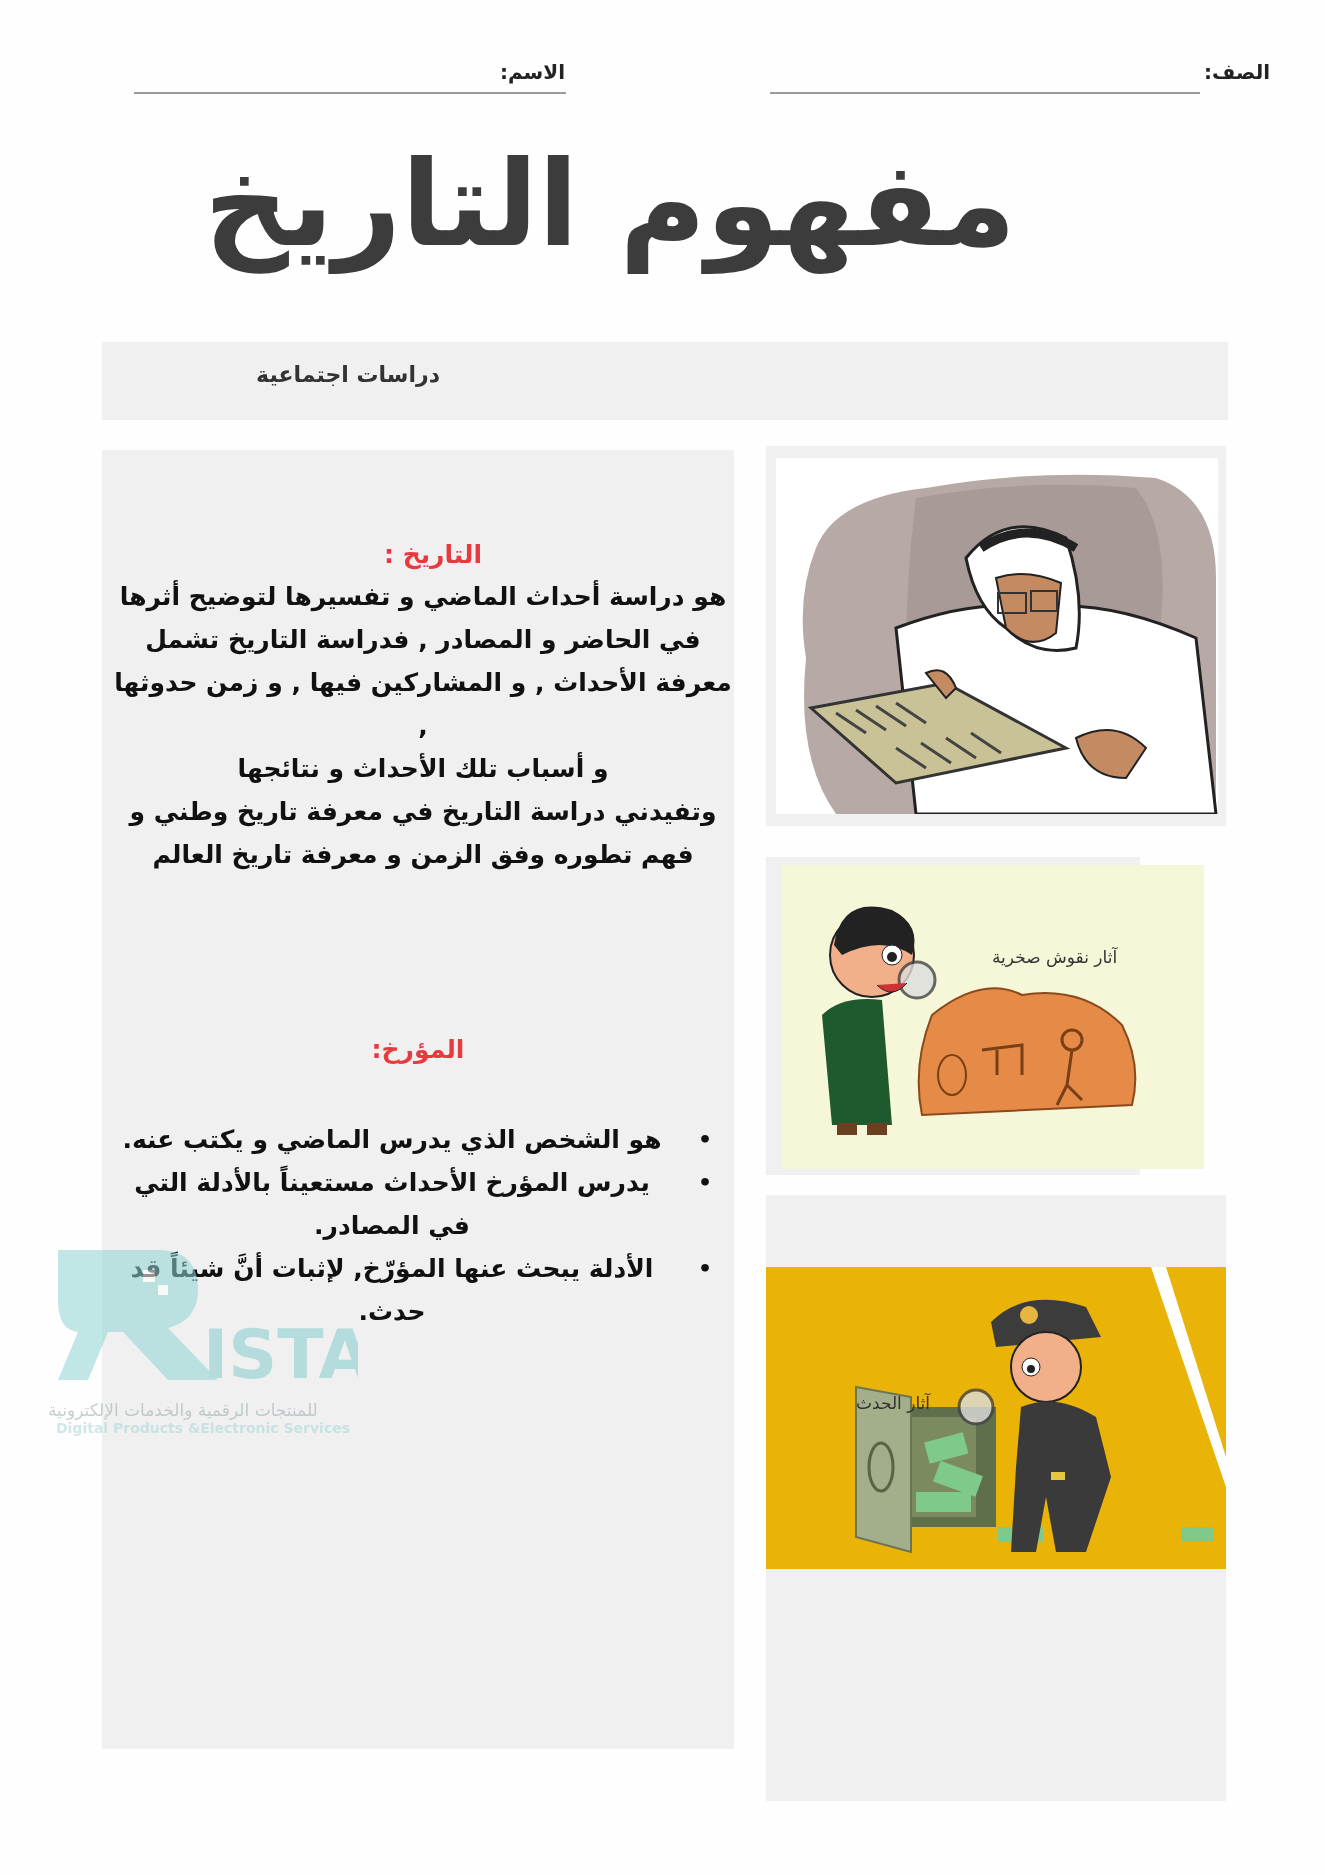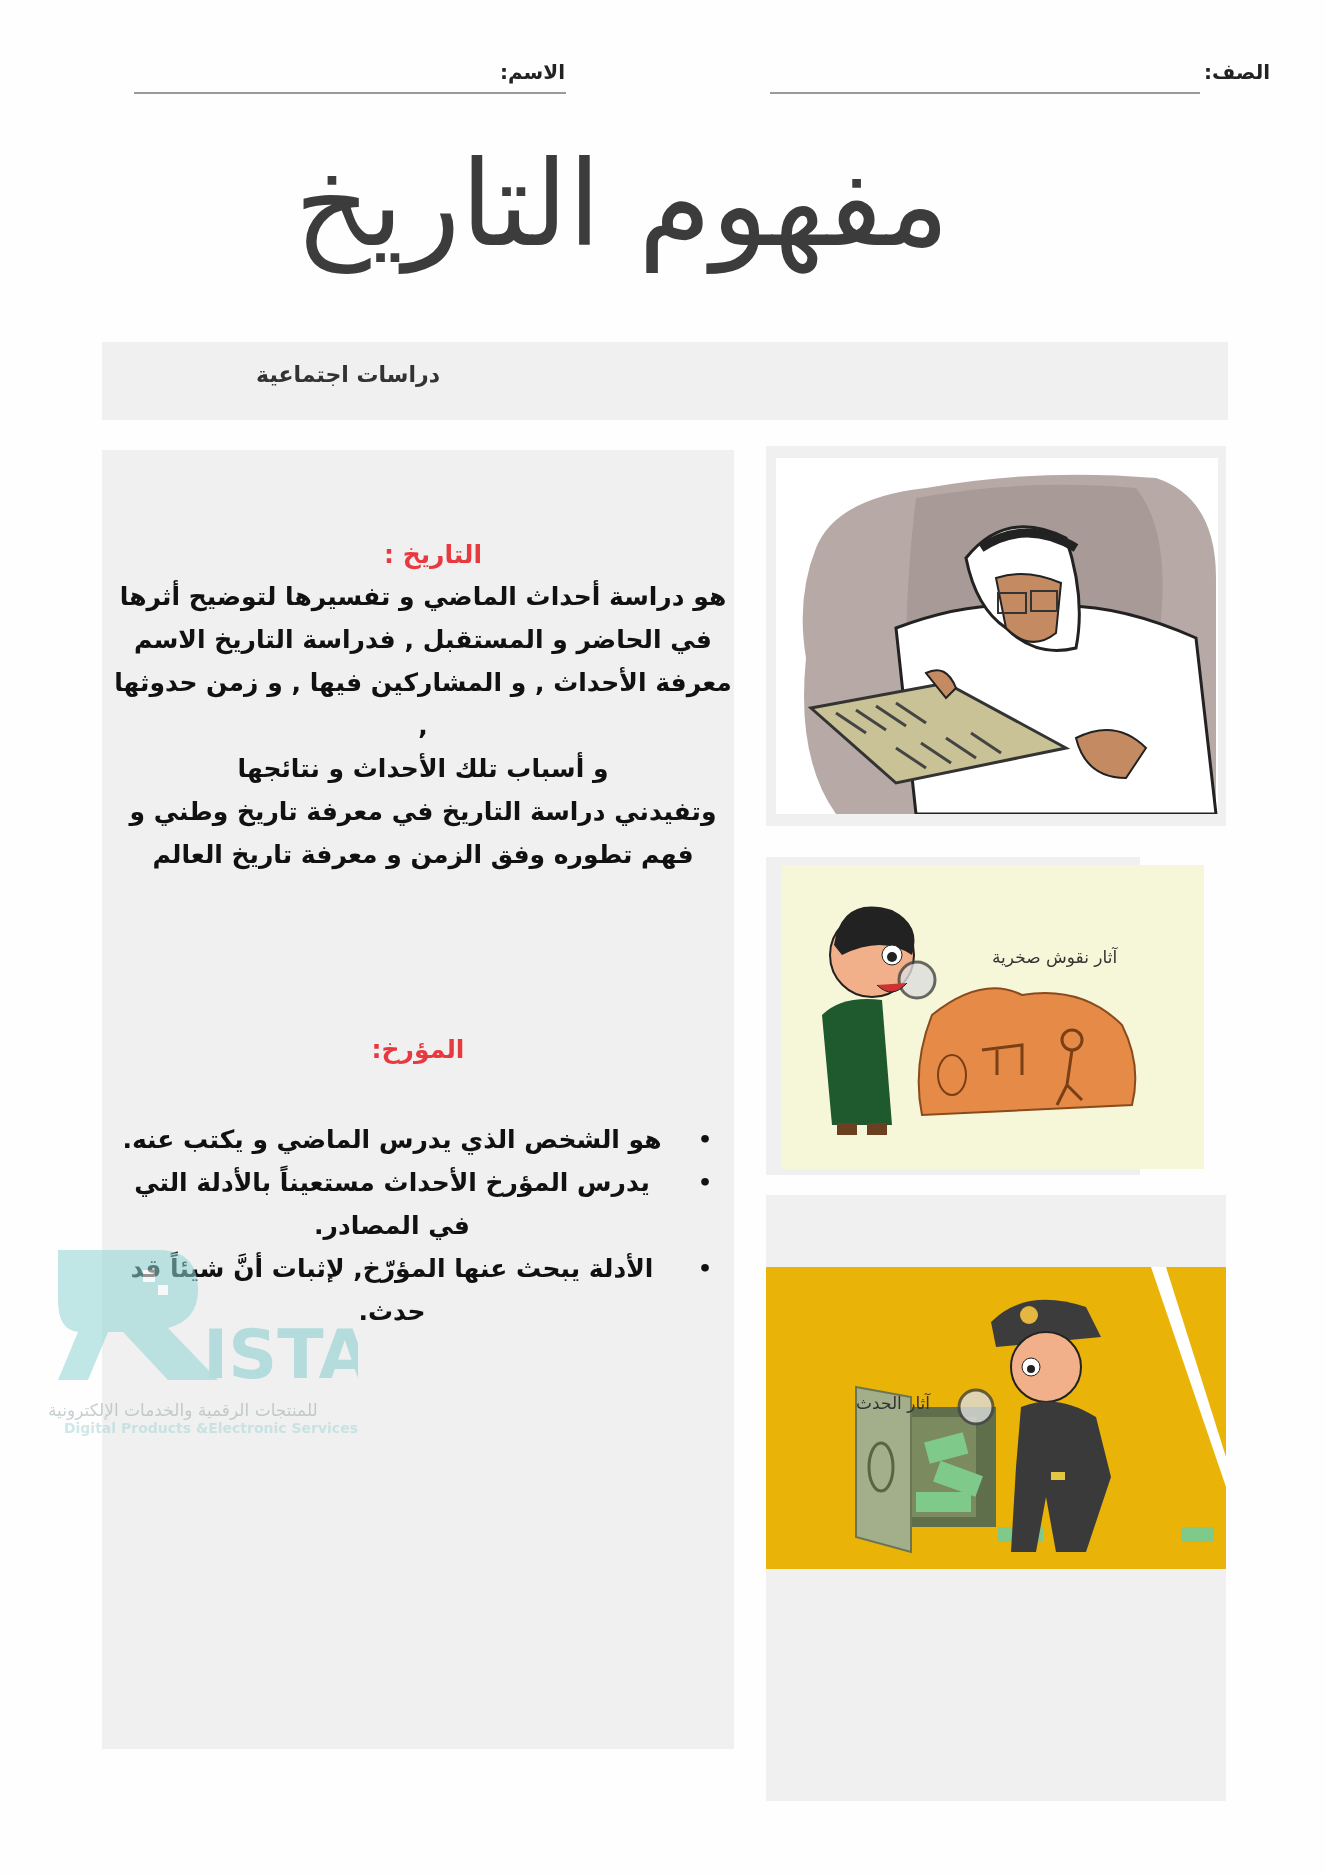--- a/index.html
+++ b/index.html
@@ -10,22 +10,22 @@
     direction: rtl;
   }
   .abs { position:absolute; }
 
   
   .field-label { font-weight:bold; font-size:20px; color:#222; white-space:nowrap; }
   .field-line { height:2px; background:#9a9a9a; }
 
   
   .title {
-    left:12px; width:1220px; top:128px; text-align:center;
-    font-size:118px; font-weight:normal; color:#3c3c3c; line-height:1.3;
+    left:0; width:1220px; top:128px; text-align:center;
+    font-size:118px; font-weight:bold; color:#3c3c3c; line-height:1.3;
     letter-spacing:2px;
   }
 
   
   .subject-band { left:102px; top:342px; width:1126px; height:78px; background:#f0f0f0; }
   .subject-text { right:885px; top:362px; font-size:22px; font-weight:bold; color:#333; white-space:nowrap; }
 
   
   .text-panel { left:102px; top:450px; width:632px; height:1299px; background:#f0f0f0; }
   .heading-red { color:#e8393f; font-weight:bold; font-size:25px; text-align:center; }
@@ -53,21 +53,21 @@
 <div class="abs title">مفهوم التاريخ</div>
 
 <div class="abs subject-band"></div>
 <div class="abs subject-text">دراسات اجتماعية</div>
 
 <div class="abs text-panel"></div>
 
 <div class="abs" style="left:102px; width:632px; top:540px;">
   <div class="heading-red" style="margin-bottom:6px;padding-left:30px;">التاريخ :</div>
   <div class="para">هو دراسة أحداث الماضي و تفسيرها لتوضيح أثرها</div>
-  <div class="para">في الحاضر و المستقبل , فدراسة التاريخ الاسم</div>
+  <div class="para">في الحاضر و المصادر , فدراسة التاريخ تشمل</div>
   <div class="para">معرفة الأحداث , و المشاركين فيها , و زمن حدوثها ,</div>
   <div class="para">و أسباب تلك الأحداث و نتائجها</div>
   <div class="para">وتفيدني دراسة التاريخ في معرفة تاريخ وطني و</div>
   <div class="para">فهم تطوره وفق الزمن و معرفة تاريخ العالم</div>
 </div>
 
 <div class="abs" style="left:102px; width:632px; top:1035px;">
   <div class="heading-red">المؤرخ:</div>
 </div>
 
@@ -80,21 +80,21 @@
 </div>
 
 <div class="abs wm" style="left:48px; top:1240px; width:310px; height:210px;">
   <svg width="310" height="150" viewBox="0 0 310 150">
     <path d="M10 10 H110 Q150 10 150 50 Q150 80 120 88 L170 140 H120 L75 92 H60 L40 140 H10 L30 92 Q10 90 10 60 Z" fill="#8fd3d3"></path>
     <rect x="95" y="30" width="12" height="12" fill="#fff"></rect>
     <rect x="110" y="45" width="10" height="10" fill="#fff"></rect>
     <text x="155" y="138" font-family="DejaVu Sans, sans-serif" font-weight="bold" font-size="68" fill="#86cccc" direction="ltr">ISTA</text>
   </svg>
   <div style="font-size:17px; color:#9aa; text-align:left; direction:rtl; margin-top:6px; white-space:nowrap;">للمنتجات الرقمية والخدمات الإلكترونية</div>
-  <div style="font-size:14px; font-weight:bold; color:#a9d6d6; direction:ltr; text-align:right; white-space:nowrap;">Digital Products &amp;Electronic Services</div>
+  <div style="font-size:14px; font-weight:bold; color:#a9d6d6; direction:ltr; text-align:center; white-space:nowrap;">Digital Products &amp;Electronic Services</div>
 </div>
 
 <div class="abs img-panel" style="left:766px; top:446px; width:460px; height:380px;">
   <div class="img-inner" style="left:10px; top:12px; width:442px; height:356px; background:#fff;">
     <svg width="442" height="356" viewBox="0 0 442 356">
       <path d="M40 90 Q60 40 150 30 Q260 10 380 20 Q440 40 440 120 L440 356 L60 356 Q20 300 30 200 Q20 140 40 90 Z" fill="#b7aaa6"></path>
       <path d="M140 40 Q250 20 360 30 Q400 80 380 200 L380 356 L140 356 Q120 200 140 40 Z" fill="#a89a96"></path>
 
       <path d="M120 170 Q200 140 260 150 Q330 140 420 180 L440 356 L140 356 Z" fill="#fff" stroke="#222" stroke-width="3"></path>
 

